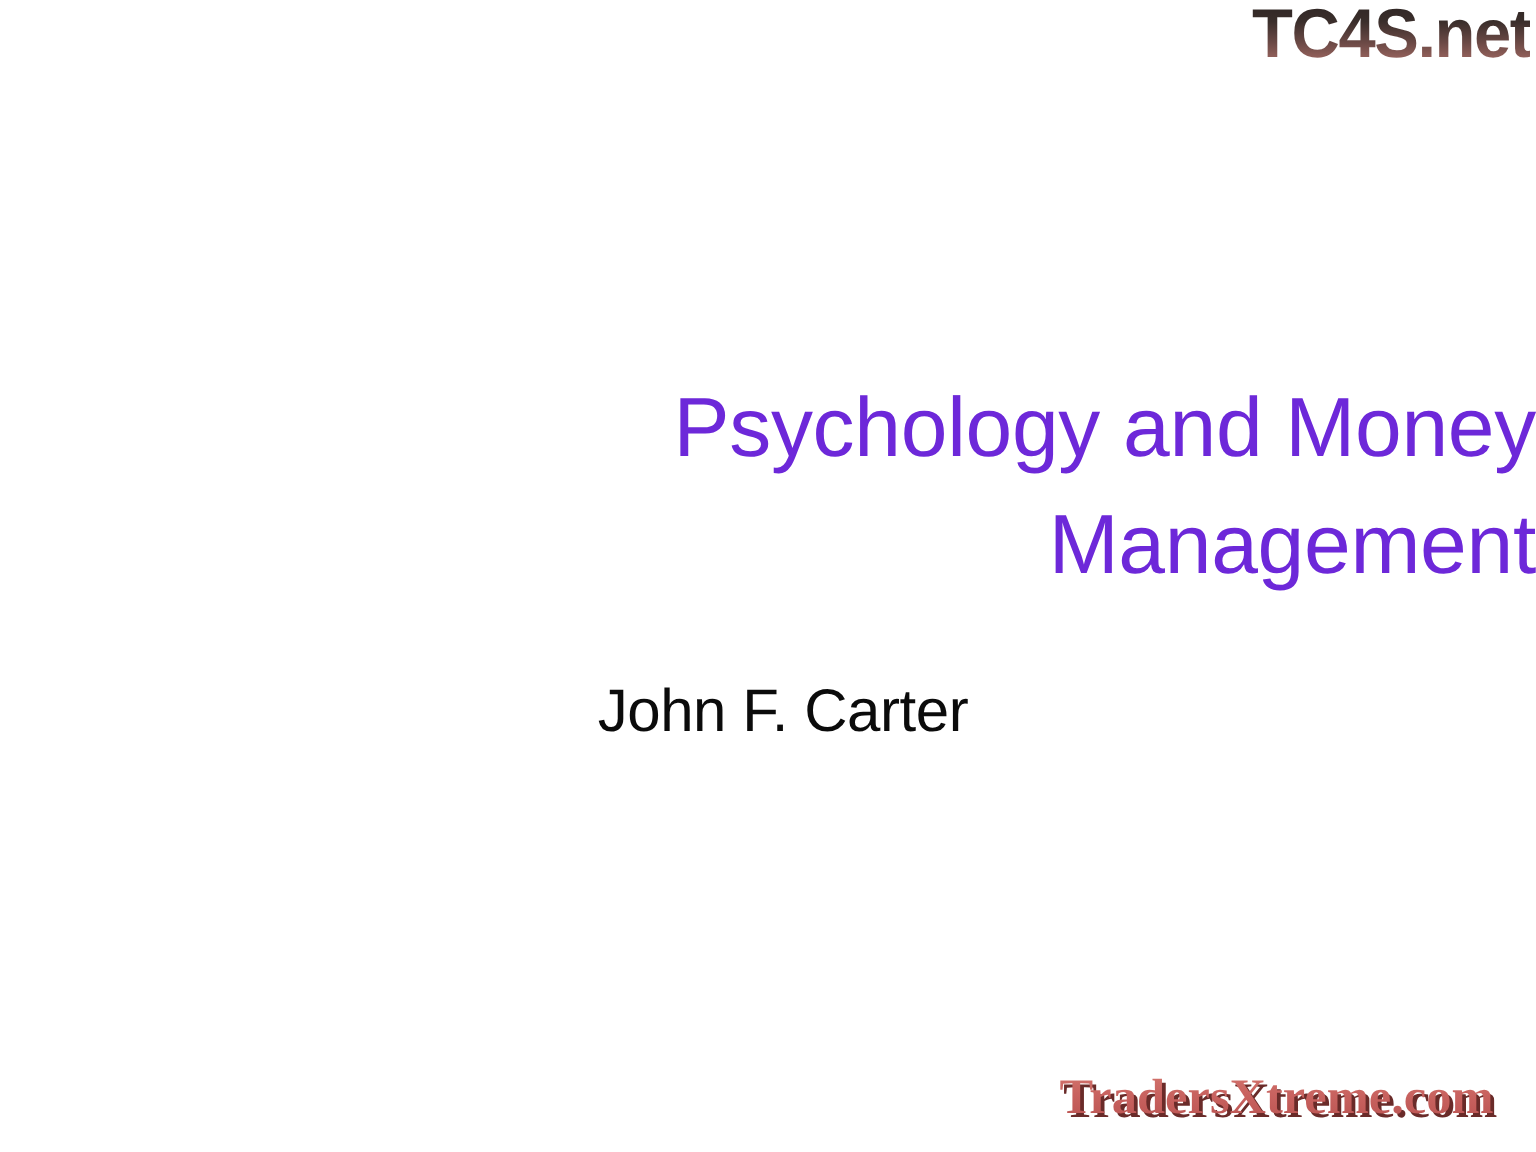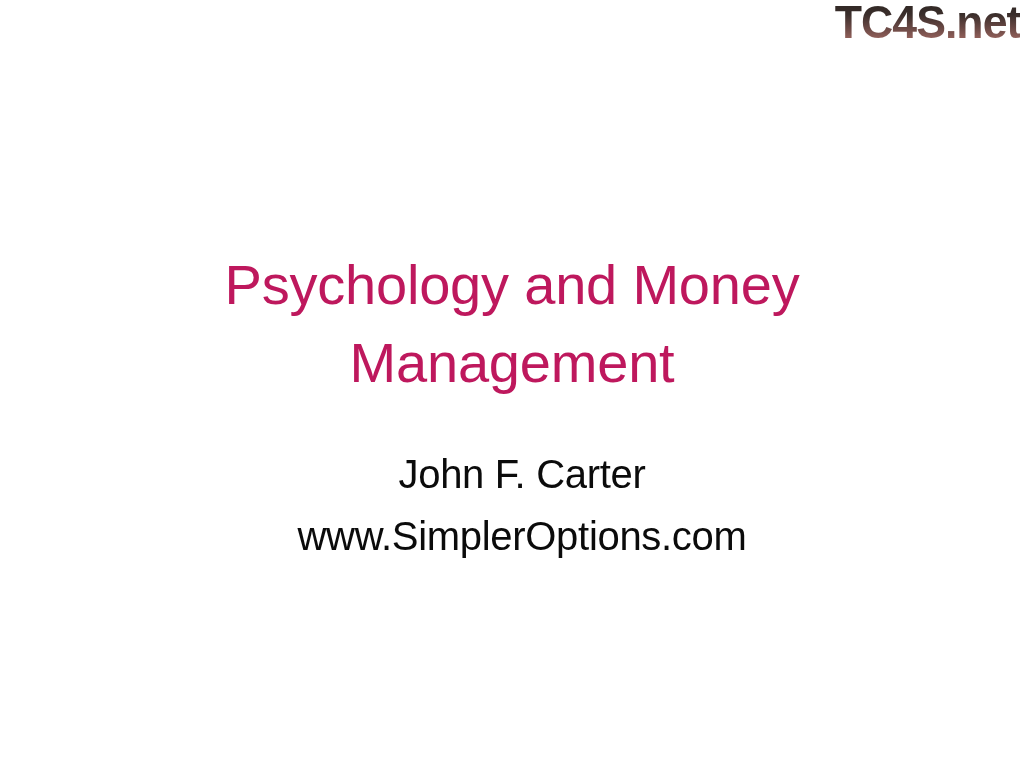--- a/index.html
+++ b/index.html
@@ -23,24 +23,25 @@
     left: 0;
     top: 246px;
     width: 1024px;
     text-align: center;
   }
   .title-line {
     display: block;
     font-family: "Liberation Sans", sans-serif;
     font-size: 56px;
     font-weight: 400;
-    color: #be185d;
+    color: #6d28d9;
     line-height: 78px;
     letter-spacing: -0.2px;
     white-space: nowrap;
+    text-align: right;
   }
 
   
   #subtitle-block {
     position: absolute;
     left: 0;
     top: 443px;
     width: 1024px;
     text-align: center;
   }
@@ -182,20 +183,24 @@
 
 <div id="slide">
 
   <div id="title-block">
     <span class="title-line">Psychology and Money</span>
     <span class="title-line">Management</span>
   </div>
 
   <div id="subtitle-block">
     <span class="subtitle-line">John F. Carter</span>
-    <span class="subtitle-line">www.SimplerOptions.com</span>
   </div>
 
   <div id="wm-tc4s">TC4S.net</div>
 
 
+  <div id="wm-txtreme">
+    <span class="tx-text tx-halo">TradersXtreme.com</span>
+    <span class="tx-text tx-shadow">TradersXtreme.com</span>
+    <span class="tx-text tx-face">TradersXtreme.com</span>
+  </div>
 
 </div>
 
 </body></html>

